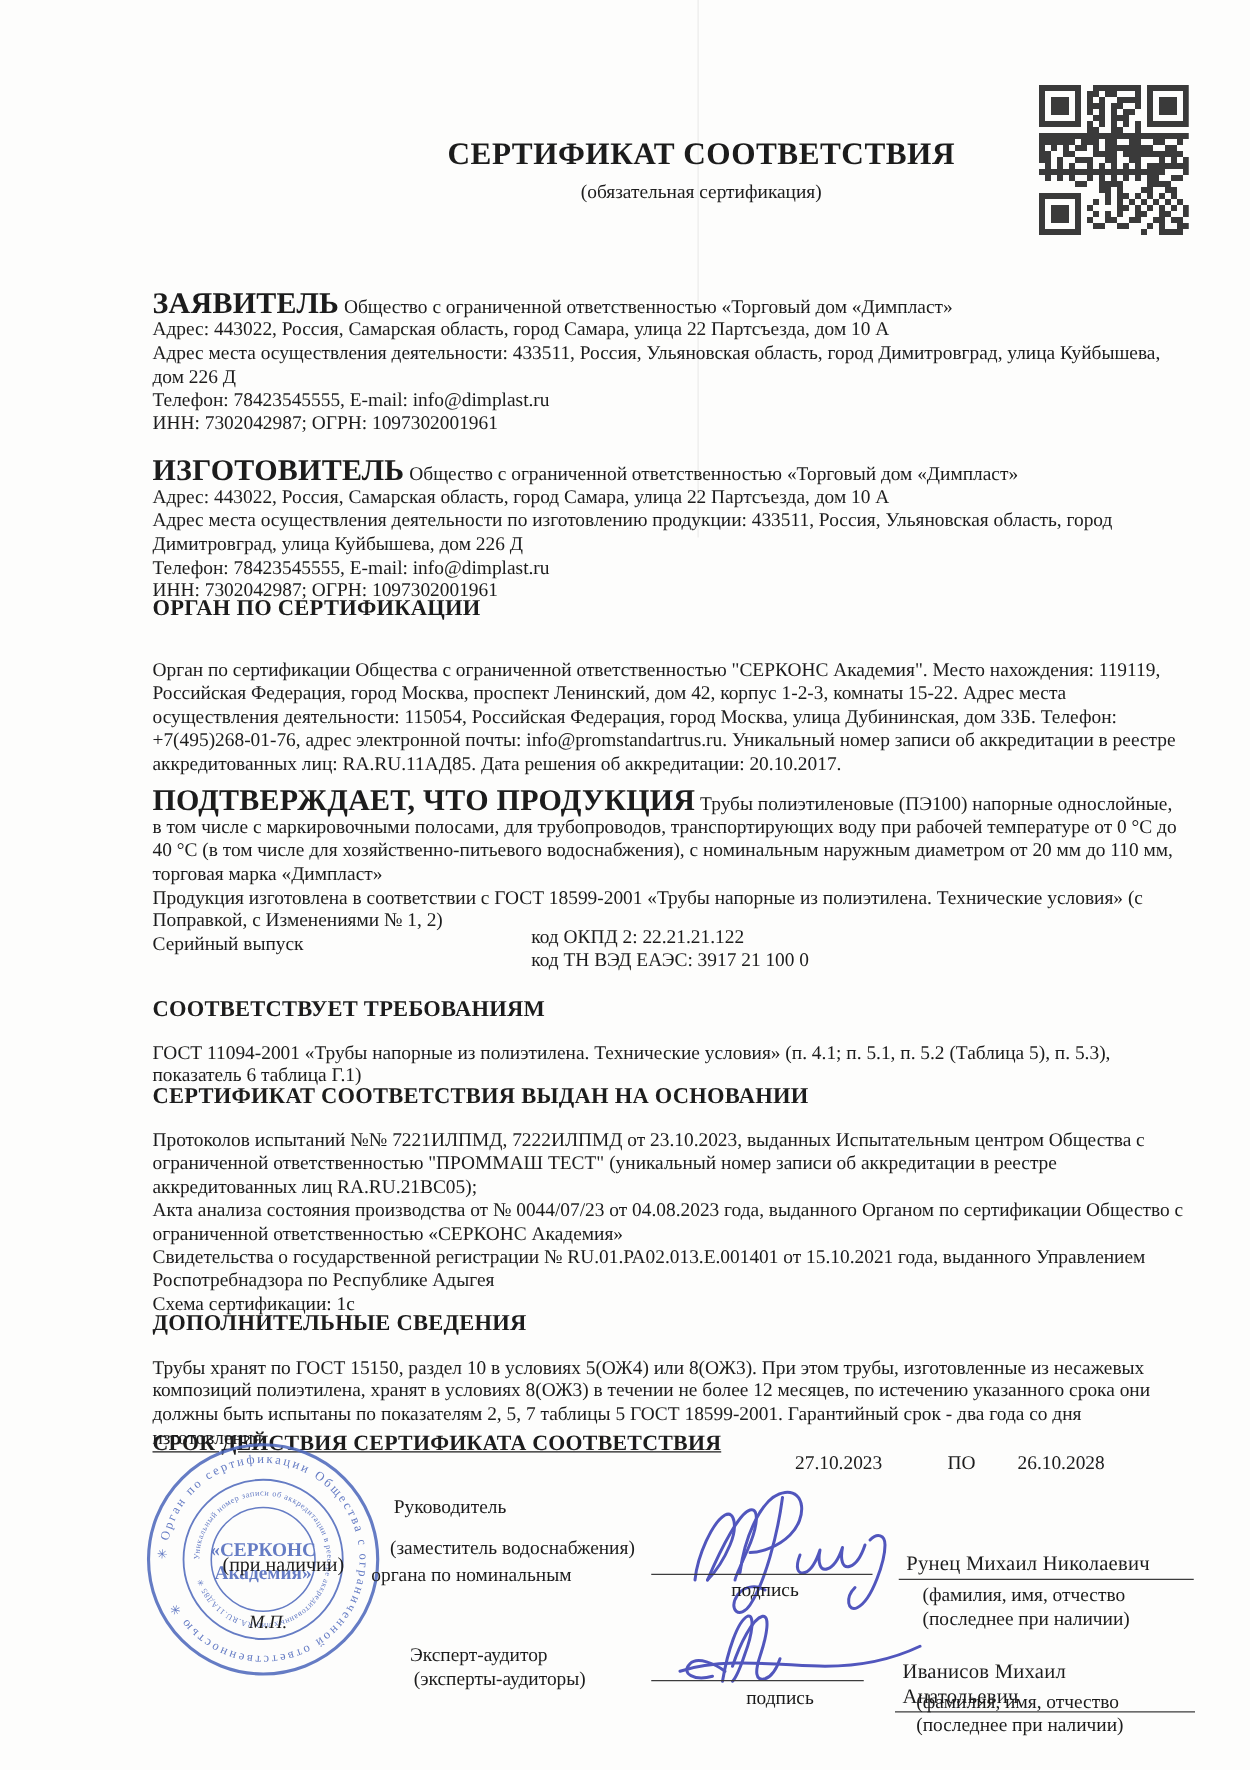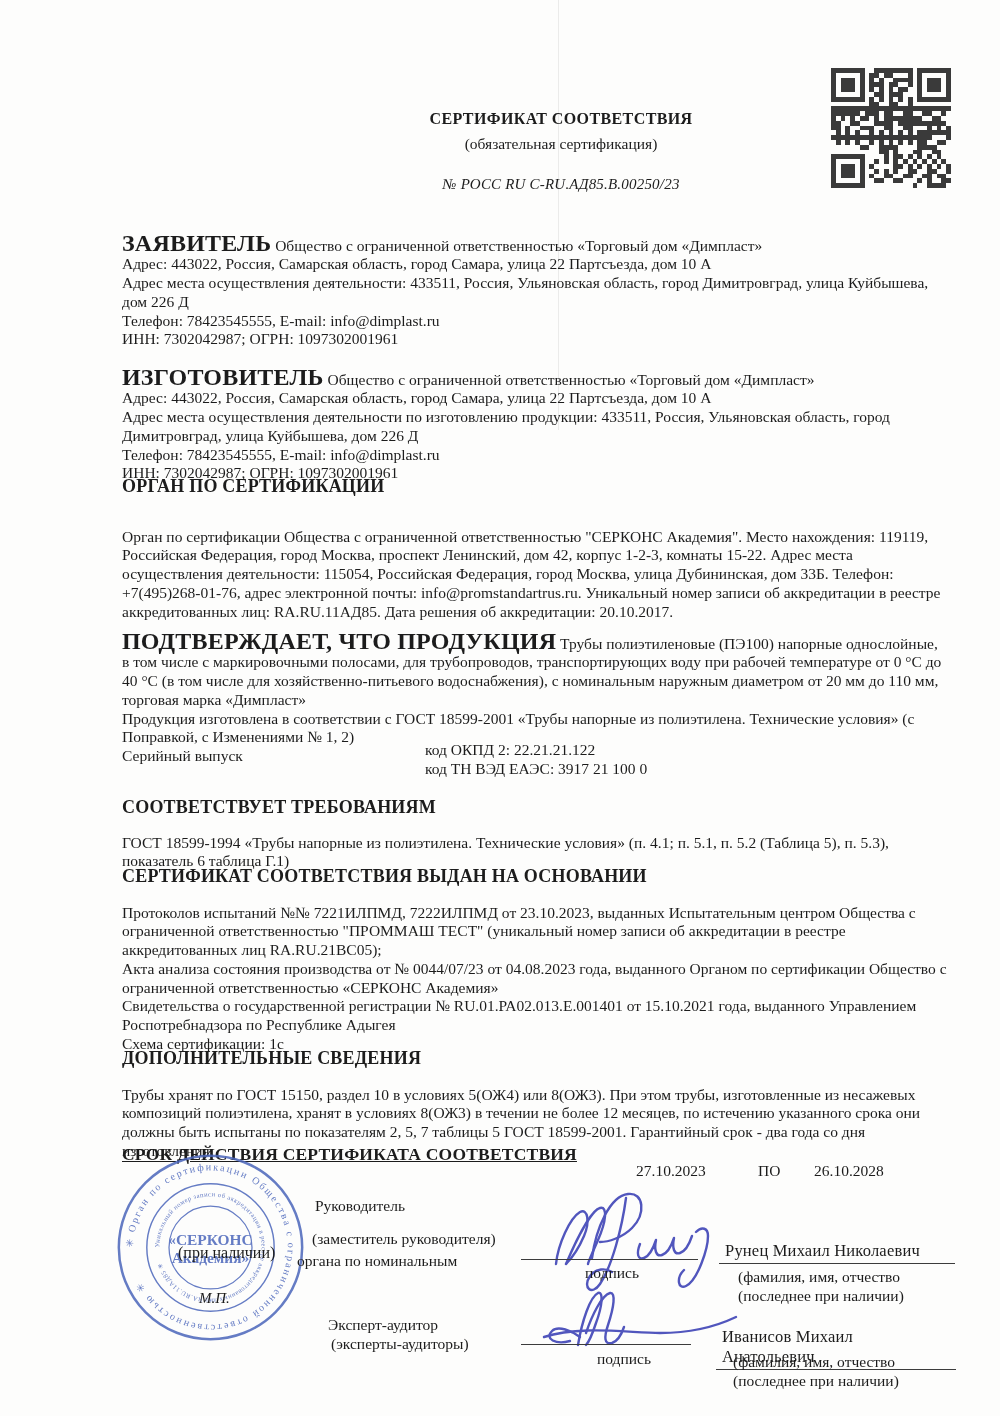--- a/index.html
+++ b/index.html
@@ -11,21 +11,21 @@
   html,body{margin:0;padding:0;}
   body{
     width:1000px;height:1416px;position:relative;background:#fdfdfc;
     font-family:"Liberation Serif","DejaVu Serif",serif;color:var(--text);
     overflow:hidden;
   }
   .abs{position:absolute;}
   .scan-line{left:558px;top:0;width:1px;height:430px;background:rgba(0,0,0,0.07);}
   
   .hdr{left:122px;width:878px;top:0;text-align:center;}
-  .title{margin-top:110px;font-size:16px;font-weight:bold;letter-spacing:.4px;}
+  .title{margin-top:110px;font-size:25px;font-weight:bold;letter-spacing:.4px;}
   .subtitle{margin-top:7px;font-size:15.5px;}
   .cert-no{margin-top:23px;font-size:15px;font-style:italic;letter-spacing:.2px;}
   
   .sec{left:122px;width:826px;font-size:15.5px;line-height:18.8px;white-space:pre-wrap;}
   .lbl{font-weight:bold;font-size:24px;letter-spacing:.2px;}
   h2.h{margin:0;font-size:18px;font-weight:bold;letter-spacing:.2px;line-height:20px;}
   .codes{left:425px;font-size:15.5px;line-height:18.8px;}
   
   .validity{left:122px;top:1144px;width:826px;height:24px;text-decoration:underline;}
   .validity .lbl{font-size:17.5px;}
@@ -310,21 +310,20 @@
     <rect x="19" y="1" width="5" height="5" fill="#fdfdfc"></rect>
     <rect x="20" y="2" width="3" height="3" fill="#3a3a3a"></rect>
     <rect x="0" y="18" width="7" height="7" fill="#3a3a3a"></rect>
     <rect x="1" y="19" width="5" height="5" fill="#fdfdfc"></rect>
     <rect x="2" y="20" width="3" height="3" fill="#3a3a3a"></rect>
   </svg>
 
 <header class="abs hdr">
   <div class="title">СЕРТИФИКАТ СООТВЕТСТВИЯ</div>
   <div class="subtitle">(обязательная сертификация)</div>
-  <div class="cert-no">№ РОСС RU C-RU.АД85.В.00250/23</div>
 </header>
 
 <p class="abs sec" style="top:218px"><span class="lbl">ЗАЯВИТЕЛЬ</span> <span>Общество с ограниченной ответственностью «Торговый дом «Димпласт»
 Адрес: 443022, Россия, Самарская область, город Самара, улица 22 Партсъезда, дом 10 А
 Адрес места осуществления деятельности: 433511, Россия, Ульяновская область, город Димитровград, улица Куйбышева, дом 226 Д
 Телефон: 78423545555, E-mail: info@dimplast.ru
 ИНН: 7302042987; ОГРН: 1097302001961</span></p>
 
 <p class="abs sec" style="top:352px"><span class="lbl">ИЗГОТОВИТЕЛЬ</span> <span>Общество с ограниченной ответственностью «Торговый дом «Димпласт»
 Адрес: 443022, Россия, Самарская область, город Самара, улица 22 Партсъезда, дом 10 А
@@ -337,21 +336,21 @@
 
 <p class="abs sec" style="top:616px"><span class="lbl">ПОДТВЕРЖДАЕТ, ЧТО ПРОДУКЦИЯ</span> <span>Трубы полиэтиленовые (ПЭ100) напорные однослойные, в том числе с маркировочными полосами, для трубопроводов, транспортирующих воду при рабочей температуре от 0 °С до 40 °С (в том числе для хозяйственно-питьевого водоснабжения), с номинальным наружным диаметром от 20 мм до 110 мм, торговая марка «Димпласт»
 Продукция изготовлена в соответствии с ГОСТ 18599-2001 «Трубы напорные из полиэтилена. Технические условия» (с Поправкой, с Изменениями № 1, 2)
 Серийный выпуск</span></p>
 <div class="abs codes" style="top:741px">
   <div>код ОКПД 2: 22.21.21.122</div>
   <div>код ТН ВЭД ЕАЭС: 3917 21 100 0</div>
 </div>
 
 <h2 class="abs sec h" style="top:797px">СООТВЕТСТВУЕТ ТРЕБОВАНИЯМ</h2>
-<p class="abs sec" style="top:818px">ГОСТ 18599-1994 «Трубы напорные из полиэтилена. Технические условия» (п. 4.1; п. 5.1, п. 5.2 (Таблица 5), п. 5.3), показатель 6 таблица Г.1)</p>
+<p class="abs sec" style="top:818px">ГОСТ 11094-2001 «Трубы напорные из полиэтилена. Технические условия» (п. 4.1; п. 5.1, п. 5.2 (Таблица 5), п. 5.3), показатель 6 таблица Г.1)</p>
 
 <h2 class="abs sec h" style="top:866px">СЕРТИФИКАТ СООТВЕТСТВИЯ ВЫДАН НА ОСНОВАНИИ</h2>
 <p class="abs sec" style="top:888px">Протоколов испытаний №№ 7221ИЛПМД, 7222ИЛПМД от 23.10.2023, выданных Испытательным центром Общества с ограниченной ответственностью "ПРОММАШ ТЕСТ" (уникальный номер записи об аккредитации в реестре аккредитованных лиц RA.RU.21ВС05);
 Акта анализа состояния производства от № 0044/07/23 от 04.08.2023 года, выданного Органом по сертификации Общество с ограниченной ответственностью «СЕРКОНС Академия»
 Свидетельства о государственной регистрации № RU.01.РА02.013.Е.001401 от 15.10.2021 года, выданного Управлением Роспотребнадзора по Республике Адыгея
 Схема сертификации: 1с</p>
 
 <h2 class="abs sec h" style="top:1048px">ДОПОЛНИТЕЛЬНЫЕ СВЕДЕНИЯ</h2>
 <p class="abs sec" style="top:1070px">Трубы хранят по ГОСТ 15150, раздел 10 в условиях 5(ОЖ4) или 8(ОЖ3). При этом трубы, изготовленные из несажевых композиций полиэтилена, хранят в условиях 8(ОЖ3) в течении не более 12 месяцев, по истечению указанного срока они должны быть испытаны по показателям 2, 5, 7 таблицы 5 ГОСТ 18599-2001. Гарантийный срок - два года со дня изготовления.</p>
 
@@ -374,21 +373,21 @@
   </g>
   <text font-size="10.5" letter-spacing="2"><textPath href="#ringO">✳ Орган по сертификации Общества с ограниченной ответственностью ✳</textPath></text>
   <text font-size="6.8" letter-spacing="0.5"><textPath href="#ringI">Уникальный номер записи об аккредитации в реестре аккредитованных лиц RA.RU.11АД85 ✳</textPath></text>
   <text x="100" y="97" text-anchor="middle" font-size="16" font-weight="600">«СЕРКОНС</text>
   <text x="100" y="116" text-anchor="middle" font-size="16" font-weight="600">Академия»</text>
 </svg>
 <div class="abs mp">М.П.</div>
 <div class="abs mp-note">(при наличии)</div>
 
 <div class="abs role" style="left:315px;top:1196px">Руководитель</div>
-<div class="abs role" style="left:312px;top:1229px">(заместитель руководителя)</div>
+<div class="abs role" style="left:312px;top:1229px">(заместитель водоснабжения)</div>
 <div class="abs role" style="left:297px;top:1251px">органа по номинальным</div>
 
 <svg class="abs sigsvg" style="left:548px;top:1188px" width="185" height="105" viewBox="0 0 185 105">
   <path d="M8,76 C10,56 22,30 32,24 C40,20 42,34 36,48 C30,62 22,72 18,76"></path>
   <path d="M18,76 C30,48 44,22 52,20 C60,18 58,34 50,52 C44,66 40,74 40,76"></path>
   <path d="M44,70 C48,40 62,8 80,6 C96,4 98,26 84,40 C74,50 60,54 52,54"></path>
   <path d="M78,10 C74,40 64,78 52,96 C44,108 34,100 42,88 C48,80 58,80 64,84"></path>
   <path d="M92,56 C88,66 90,72 96,70 C102,68 106,58 108,52 C106,62 108,69 114,67 C120,65 124,56 126,50 C124,60 126,67 132,65 C138,63 142,54 144,48"></path>
   <path d="M148,44 C154,38 160,40 160,48 C160,60 150,92 138,98 C130,102 128,90 136,82"></path>
 </svg>

